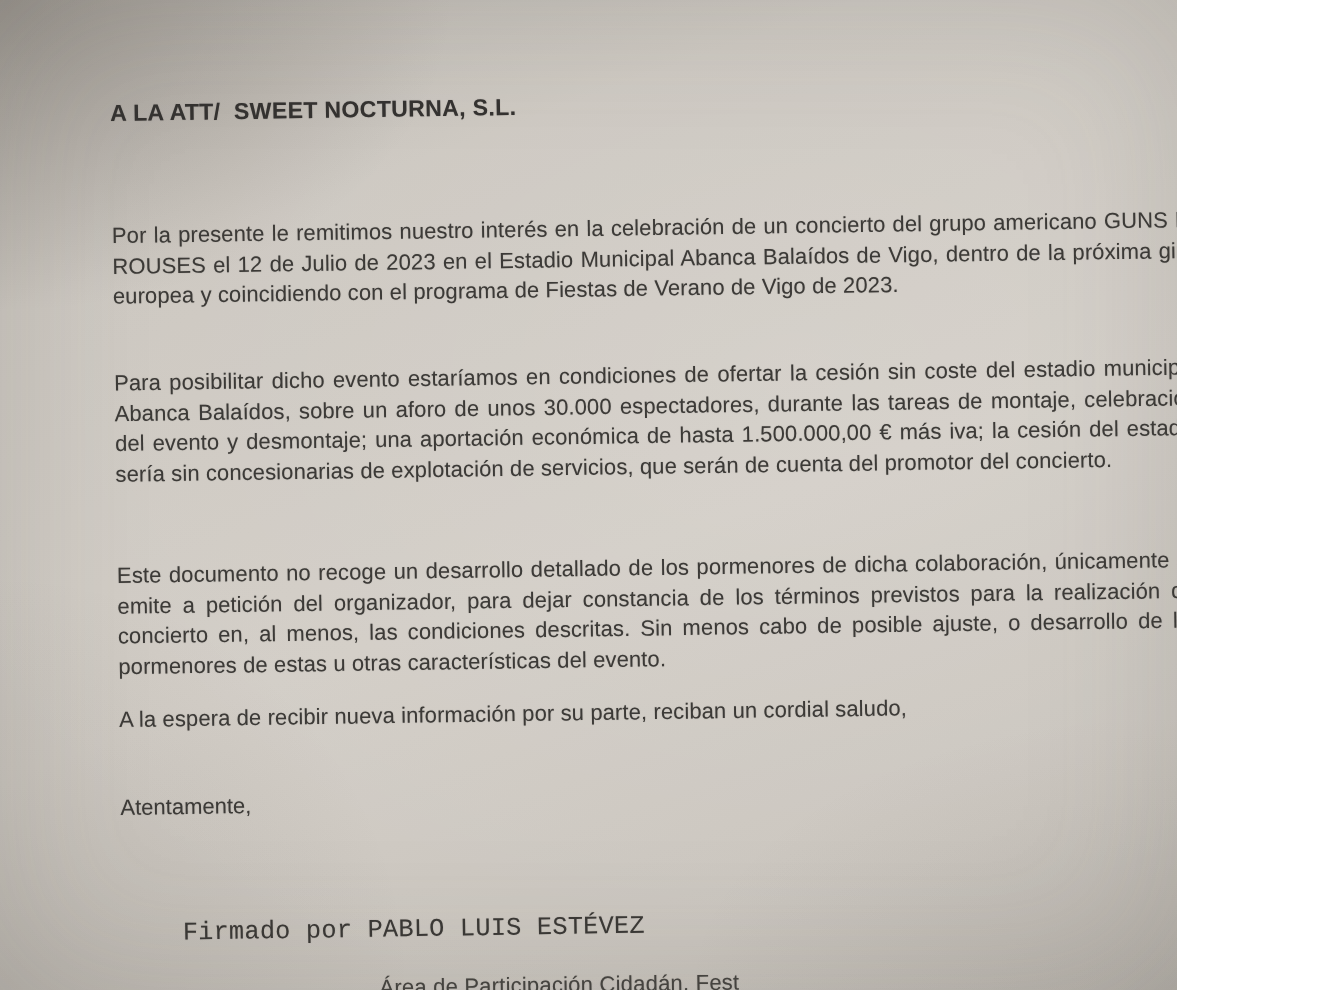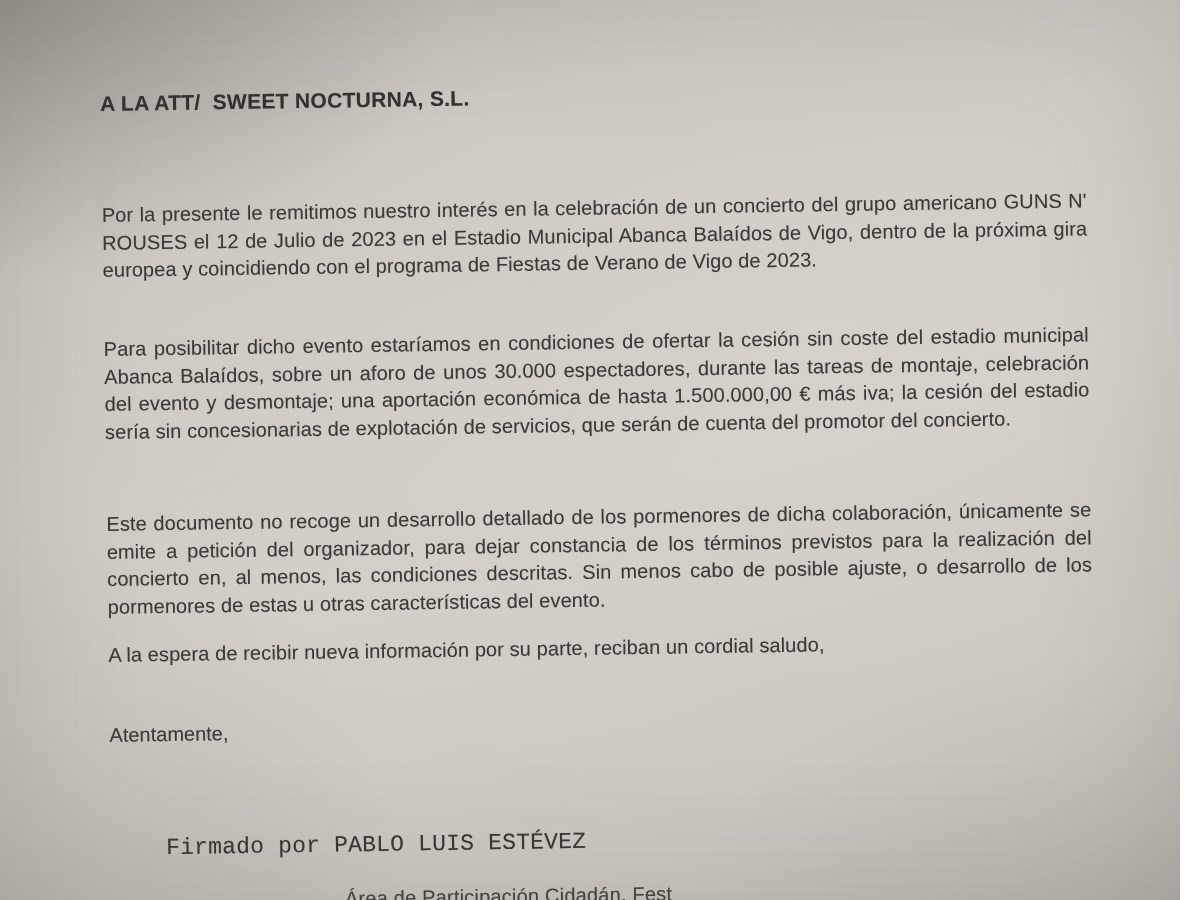--- a/index.html
+++ b/index.html
@@ -7,21 +7,21 @@
     padding: 0;
     width: 1200px;
     height: 900px;
     overflow: hidden;
     font-family: "Liberation Sans", sans-serif;
   }
 
   
   .photo {
     position: relative;
-    width: 1180px;
+    width: 1070px;
     height: 900px;
     overflow: hidden;
     background:
       radial-gradient(55% 45% at 0% 0%, rgba(70,64,58,0.28), rgba(0,0,0,0) 70%),
       radial-gradient(60% 40% at 100% 100%, rgba(70,64,58,0.10), rgba(0,0,0,0) 70%),
       radial-gradient(50% 60% at 0% 100%, rgba(70,64,58,0.14), rgba(0,0,0,0) 70%),
       radial-gradient(140% 120% at 68% 38%, rgba(255,255,255,0.10), rgba(0,0,0,0) 60%),
       linear-gradient(160deg, #bab5ae 0%, #ccc7c0 22%, #d2cdc6 55%, #cac5be 84%, #c2bdb6 100%);
     box-shadow: inset 0 0 140px rgba(80,75,70,0.18);
   }

